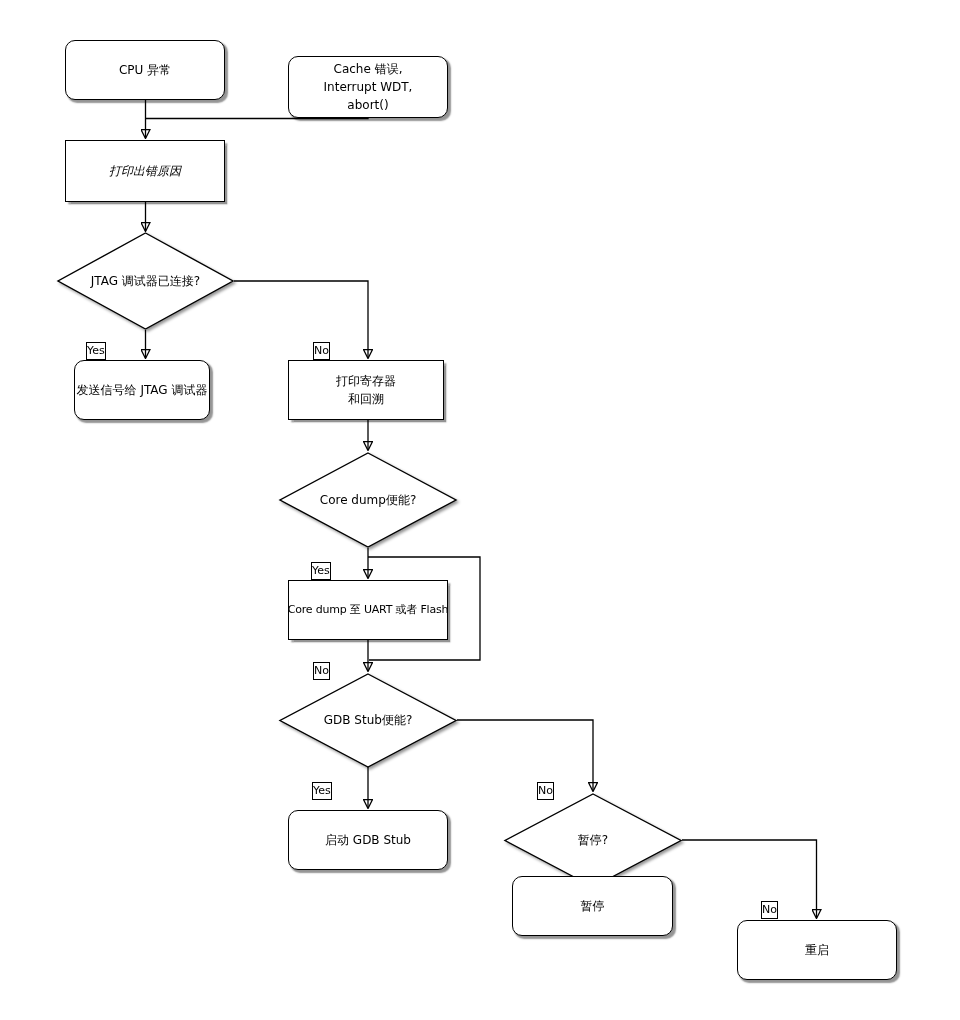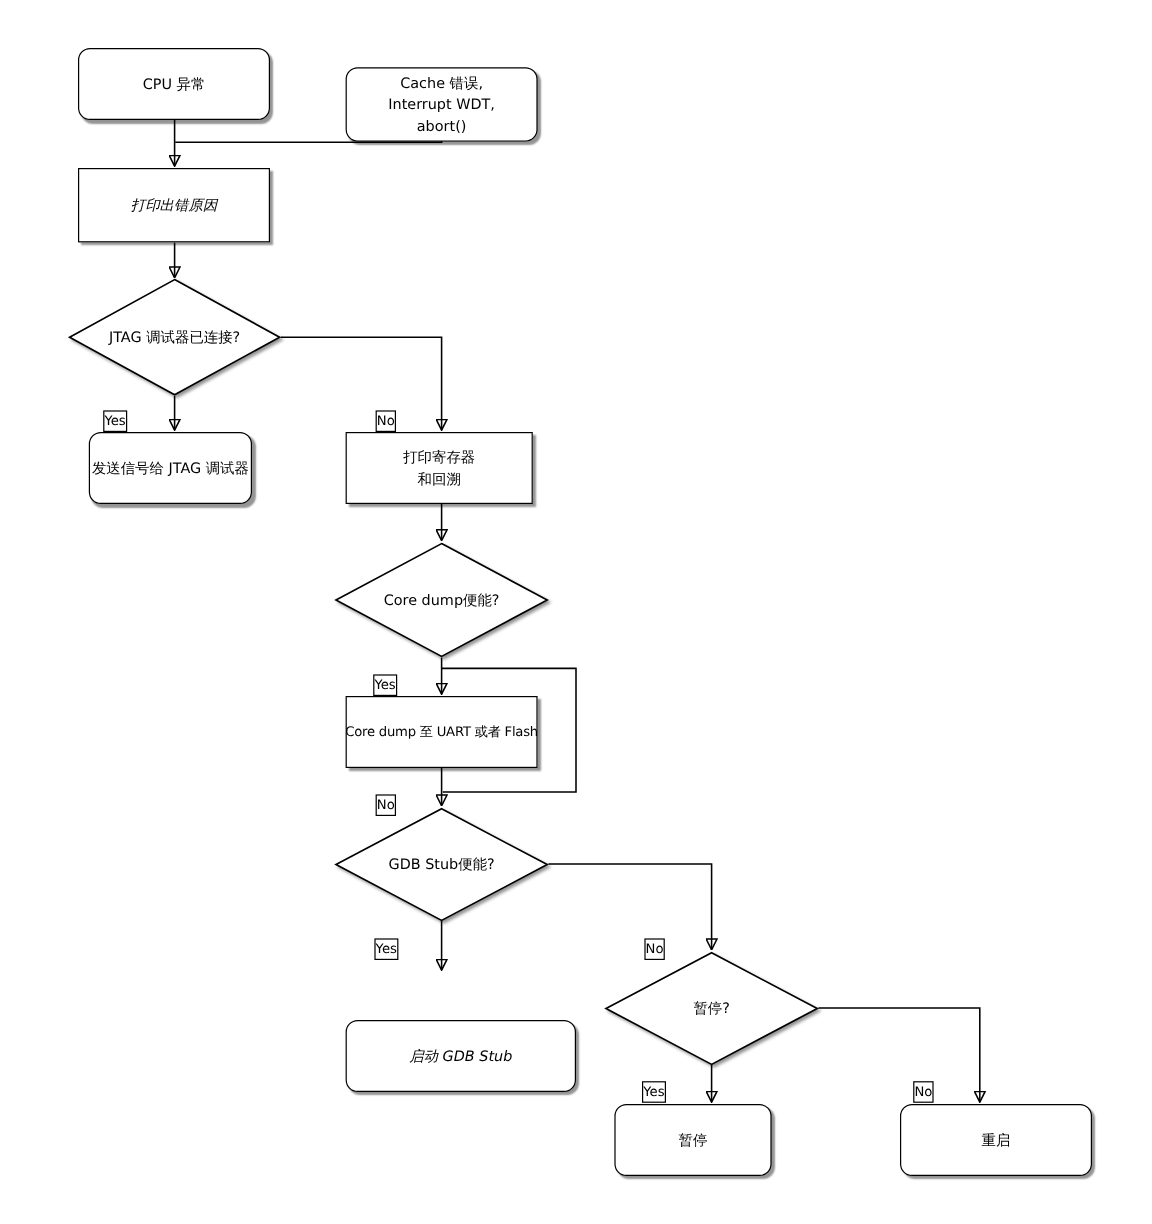--- a/index.html
+++ b/index.html
@@ -137,38 +137,38 @@
     <svg width="178" height="95">
       <polygon points="89,1 177,47.5 89,94 1,47.5"></polygon>
     </svg>
     <div class="dtext">
       <span class="ln">GDB Stub</span>
       <span class="ln">便能?</span>
     </div>
   </div>
 
   <div class="elabel" style="left:312px; top:782px;">Yes</div>
-  <div class="node rounded" style="left:288px; top:850px; width:192px; height:60px;font-style:italic;">
+  <div class="node rounded" style="left:288px; top:810px; width:160px; height:60px;">
     <span class="ln">启动 GDB Stub</span>
   </div>
 
   <div class="elabel" style="left:537px; top:782px;">No</div>
 
   <div class="diamond" style="left:504px; top:793px; width:178px; height:95px;">
     <svg width="178" height="95">
       <polygon points="89,1 177,47.5 89,94 1,47.5"></polygon>
     </svg>
     <div class="dtext">
       <span class="ln">暂停?</span>
     </div>
   </div>
 
   <div class="elabel" style="left:535px; top:901px;">Yes</div>
-  <div class="node rounded" style="left:512px; top:920px; width:131px; height:60px;">
+  <div class="node rounded" style="left:512px; top:876px; width:161px; height:60px;">
     <span class="ln">暂停</span>
   </div>
 
   <div class="elabel" style="left:761px; top:901px;">No</div>
-  <div class="node rounded" style="left:737px; top:920px; width:160px; height:60px;margin-left:13px;">
+  <div class="node rounded" style="left:737px; top:920px; width:160px; height:60px;">
     <span class="ln">重启</span>
   </div>
 
 </div>
 
 </body></html>

